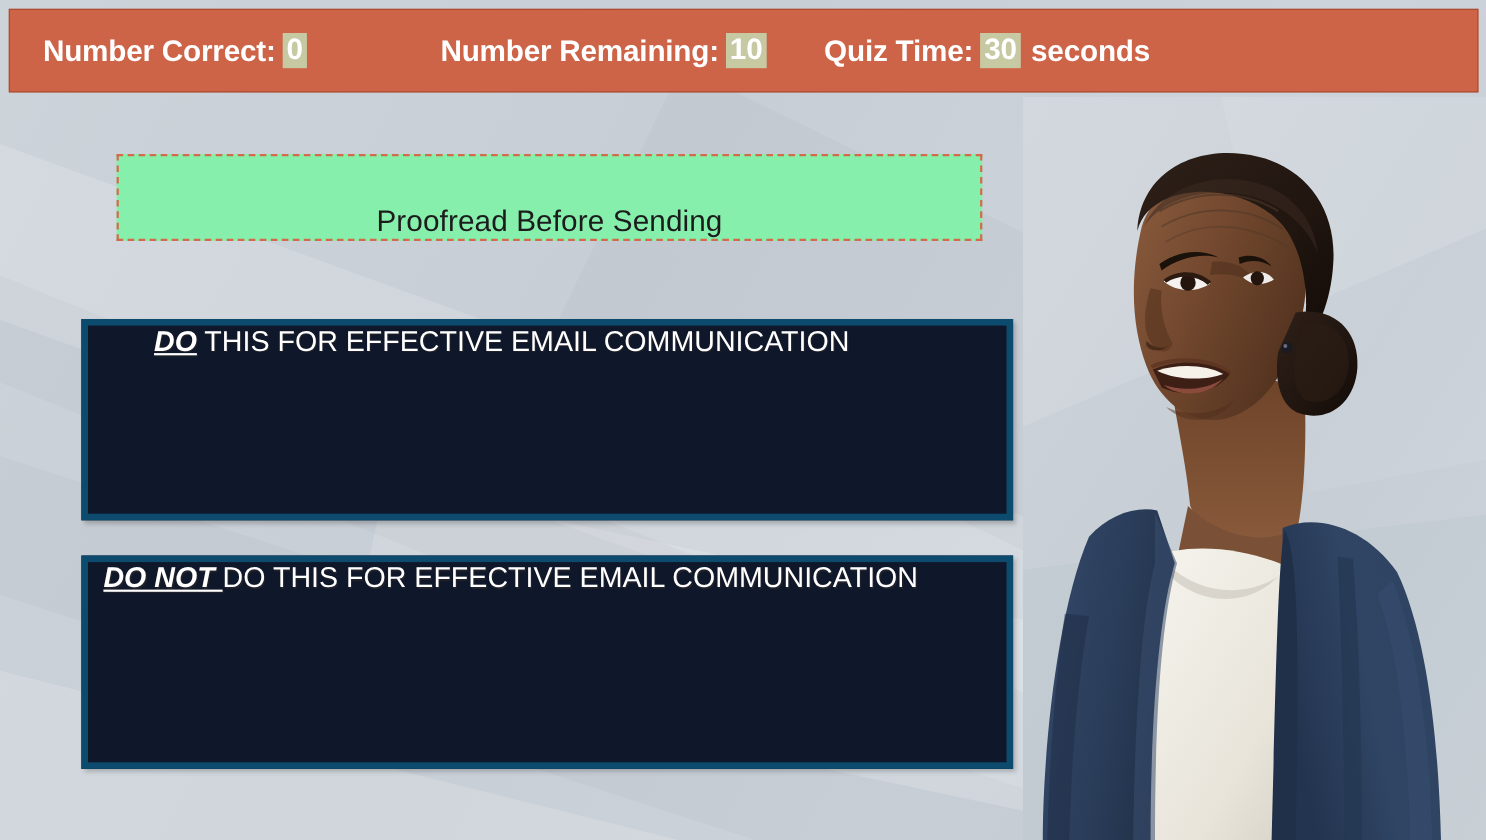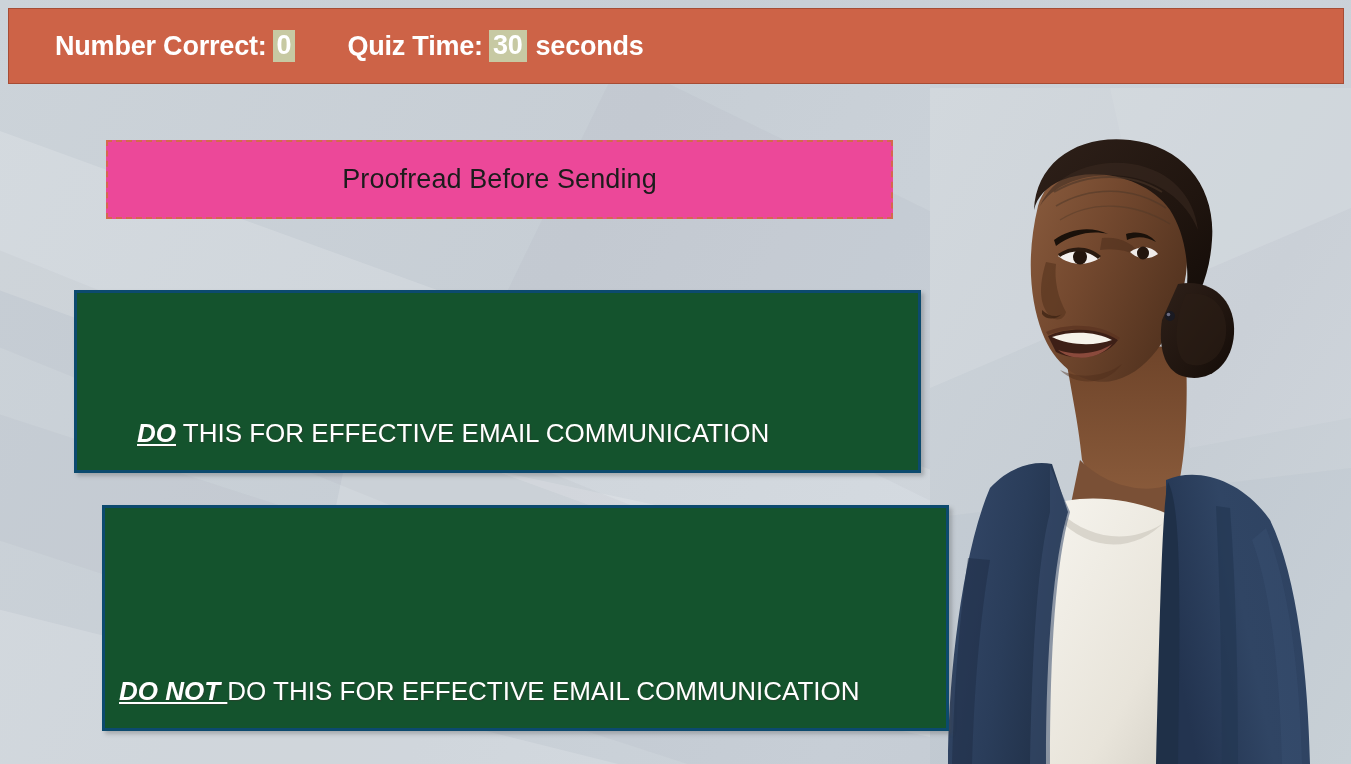--- a/index.html
+++ b/index.html
@@ -57,21 +57,21 @@
     z-index: 5;
   }
   .stat {
     display: flex;
     align-items: center;
     font-size: 27px;
     font-weight: bold;
     white-space: nowrap;
     letter-spacing: -0.2px;
   }
-  #stat-correct   { margin-left: 46px; }
+  #stat-correct   { margin-left: 30px; }
   #stat-remaining { margin-left: 119px; }
   #stat-time      { margin-left: 50px; }
 
   .stat-label { color: #ffffff; }
   .stat-value {
     display: inline-block;
     background: #c7c9a3;
     color: #ffffff;
     padding: 1px 4px 3px 4px;
     margin: 0 2px 0 6px;
@@ -79,59 +79,58 @@
   }
   .stat-suffix { margin-left: 7px; }
 
   
   #drag-item {
     position: absolute;
     left: 106px;
     top: 140px;
     width: 787px;
     height: 79px;
-    background: #ec4899;
+    background: #86efac;
     border: 2px dashed #d4694c;
     box-sizing: border-box;
     display: flex;
-    align-items: center;
+    align-items: flex-end;
     justify-content: center;
     z-index: 4;
     cursor: move;
   }
   #drag-item-label {
     font-size: 27px;
     color: #1c1c1c;
     font-weight: normal;
     letter-spacing: 0.1px;
   }
 
   
   .drop-zone {
     position: absolute;
-    background: #14532d;
-    border: 3px solid #0c4a6e;
+    background: #0f172a;
+    border: 6px solid #0c4a6e;
     box-sizing: border-box;
     box-shadow: 3px 3px 4px rgba(70,70,70,0.30);
     display: flex;
-    align-items: flex-end;
+    align-items: flex-start;
     z-index: 3;
   }
   #drop-zone-do {
     left: 74px;
     top: 290px;
     width: 847px;
     height: 183px;
   }
   #drop-zone-donot {
     left: 74px;
     top: 505px;
     width: 847px;
-    height: 226px;
-    margin-left: 28px;
+    height: 194px;
   }
   .drop-label {
     color: #ffffff;
     font-size: 26px;
     line-height: 1.1;
     white-space: nowrap;
     text-shadow: 1px 1px 1px rgba(60,50,45,0.45);
   }
   #drop-zone-do .drop-label    { padding: 0 0 22px 60px; }
   #drop-zone-donot .drop-label { padding: 0 0 22px 14px; }
@@ -287,20 +286,24 @@
     </svg>
   </div>
 
   <div id="status-bar">
 
     <div class="stat" id="stat-correct">
       <span class="stat-label">Number Correct:</span>
       <span class="stat-value">0</span>
     </div>
 
+    <div class="stat" id="stat-remaining">
+      <span class="stat-label">Number Remaining:</span>
+      <span class="stat-value">10</span>
+    </div>
 
     <div class="stat" id="stat-time">
       <span class="stat-label">Quiz Time:</span>
       <span class="stat-value">30</span>
       <span class="stat-suffix">seconds</span>
     </div>
 
   </div>
 
   <div id="drag-item">

